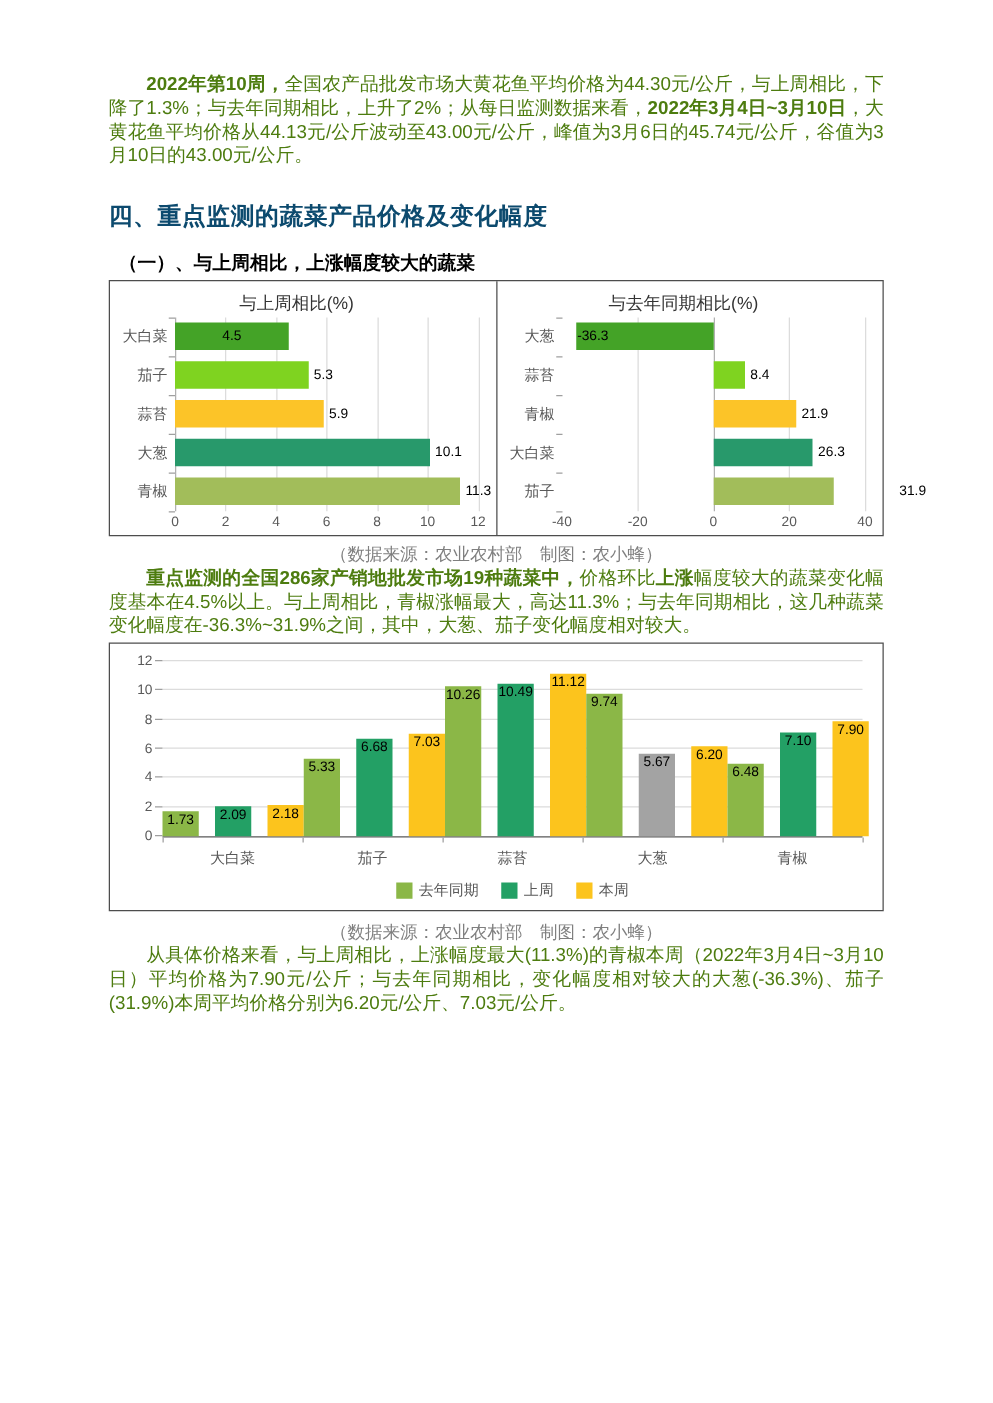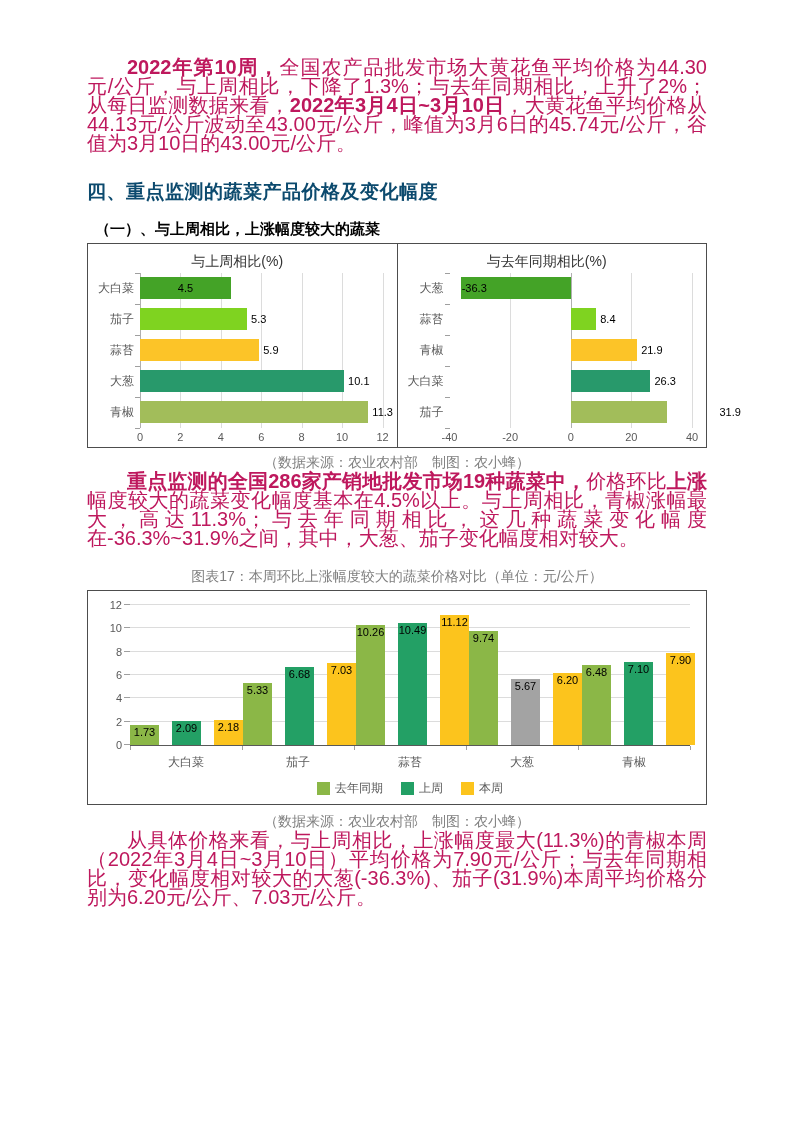--- a/index.html
+++ b/index.html
@@ -1,20 +1,20 @@
 <!DOCTYPE html>
 <html><head>
 <meta charset="utf-8">
 <style>
   html,body { margin:0; padding:0; background:#ffffff; }
   .page { position:relative; width:794px; height:1122px; background:#fff; overflow:hidden;
           font-family:"Liberation Sans", sans-serif; color:#111; }
   .content { margin:0 87px; width:620px; }
 
-  p.body { font-size:20px; line-height:19px; text-align:justify; text-indent:2em; margin:0; color:#be185d; }
+  p.body { font-size:15px; line-height:19px; text-align:justify; text-indent:2em; margin:0; color:#4d7c0f; }
   p.body b { font-weight:bold; }
   .p1 { padding-top:58px; }
   .p2 { margin-top:14px; }
   .p3 { margin-top:44px; }
 
   h1.sec { font-size:19px; font-weight:bold; margin:26px 0 0 0; color:#0c4a6e; letter-spacing:0.5px; }
   h2.sub { font-size:15px; font-weight:bold; margin:15px 0 0 8px; color:#000; }
 
   .figtitle { margin-top:12px; text-align:center; color:#7f7f7f; font-size:14px; }
   .figsource { margin-top:6px; text-align:center; color:#7f7f7f; font-size:14px; }
@@ -157,21 +157,20 @@
                 <span style="left: 100%;">40</span>
               </div>
             </div>
           </div>
         </div>
     </div>
     <div class="figsource">（数据来源：农业农村部　制图：农小蜂）</div>
 
     <p class="body p2"><b>重点监测的全国286家产销地批发市场19种蔬菜中，</b><span>价格环比</span><b>上涨</b><span>幅度较大的蔬菜变化幅度基本在4.5%以上。与上周相比，青椒涨幅最大，高达11.3%；与去年同期相比，这几种蔬菜变化幅度在-36.3%~31.9%之间，其中，大葱、茄子变化幅度相对较大。</span></p>
 
-    <div class="figtitle" style="margin-top:20px;">图表17：本周环比上涨幅度较大的蔬菜价格对比（单位：元/公斤）</div>
     <div class="fig17box">
         <div class="vplot">
           <div class="ytick" style="bottom: 0px;"></div>
           <span class="ylabel" style="bottom: -6px;">0</span>
           <div class="gridh" style="bottom: 23.3333px;"></div>
           <div class="ytick" style="bottom: 23.3333px;"></div>
           <span class="ylabel" style="bottom: 17.3333px;">2</span>
           <div class="gridh" style="bottom: 46.6667px;"></div>
           <div class="ytick" style="bottom: 46.6667px;"></div>
           <span class="ylabel" style="bottom: 40.6667px;">4</span>
@@ -226,21 +225,21 @@
                 <span class="vval">9.74</span>
               </div>
               <div class="vbar" style="height: 66.15px; background: #a3a3a3;">
                 <span class="vval">5.67</span>
               </div>
               <div class="vbar" style="height: 72.3333px; background: rgb(252, 196, 29);">
                 <span class="vval">6.20</span>
               </div>
             </div>
             <div class="vgroup">
-              <div class="vbar" style="height: 80px; background: rgb(139, 183, 71);">
+              <div class="vbar" style="height: 58px; background: rgb(139, 183, 71);">
                 <span class="vval">6.48</span>
               </div>
               <div class="vbar" style="height: 82.8333px; background: rgb(35, 160, 101);">
                 <span class="vval">7.10</span>
               </div>
               <div class="vbar" style="height: 92.1667px; background: rgb(252, 196, 29);">
                 <span class="vval">7.90</span>
               </div>
             </div>
           </div>

